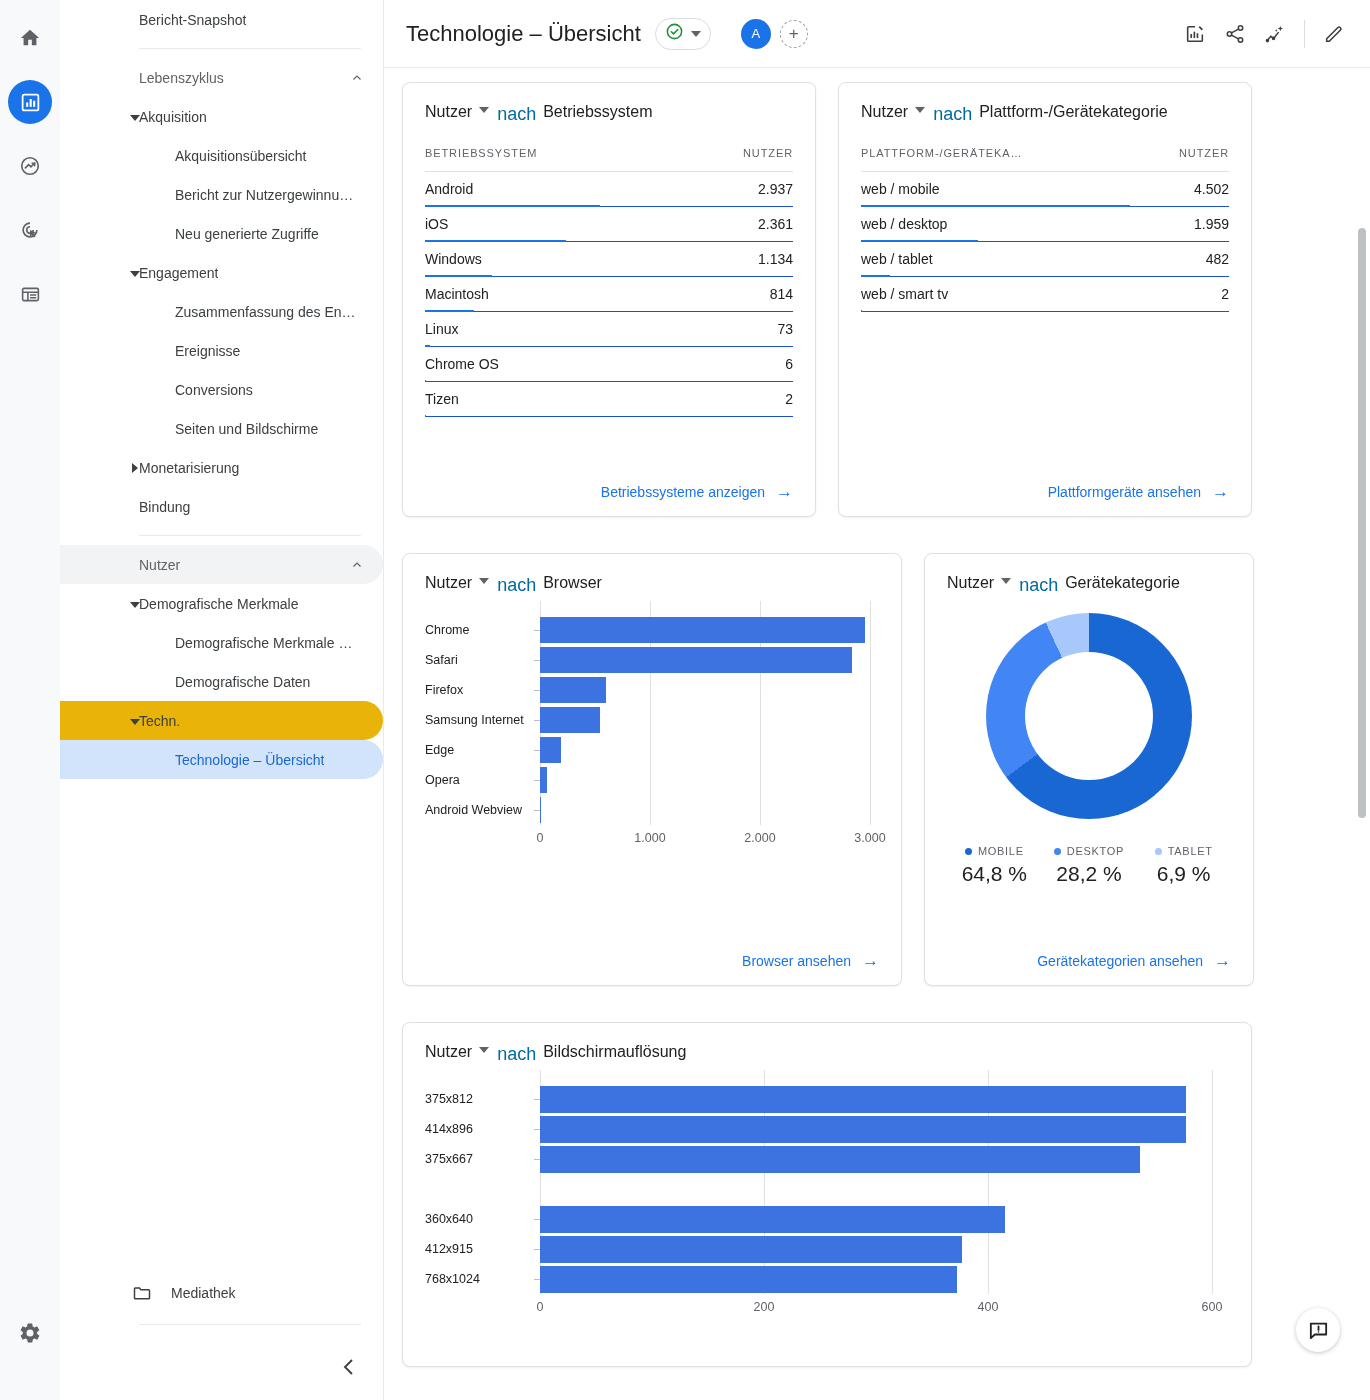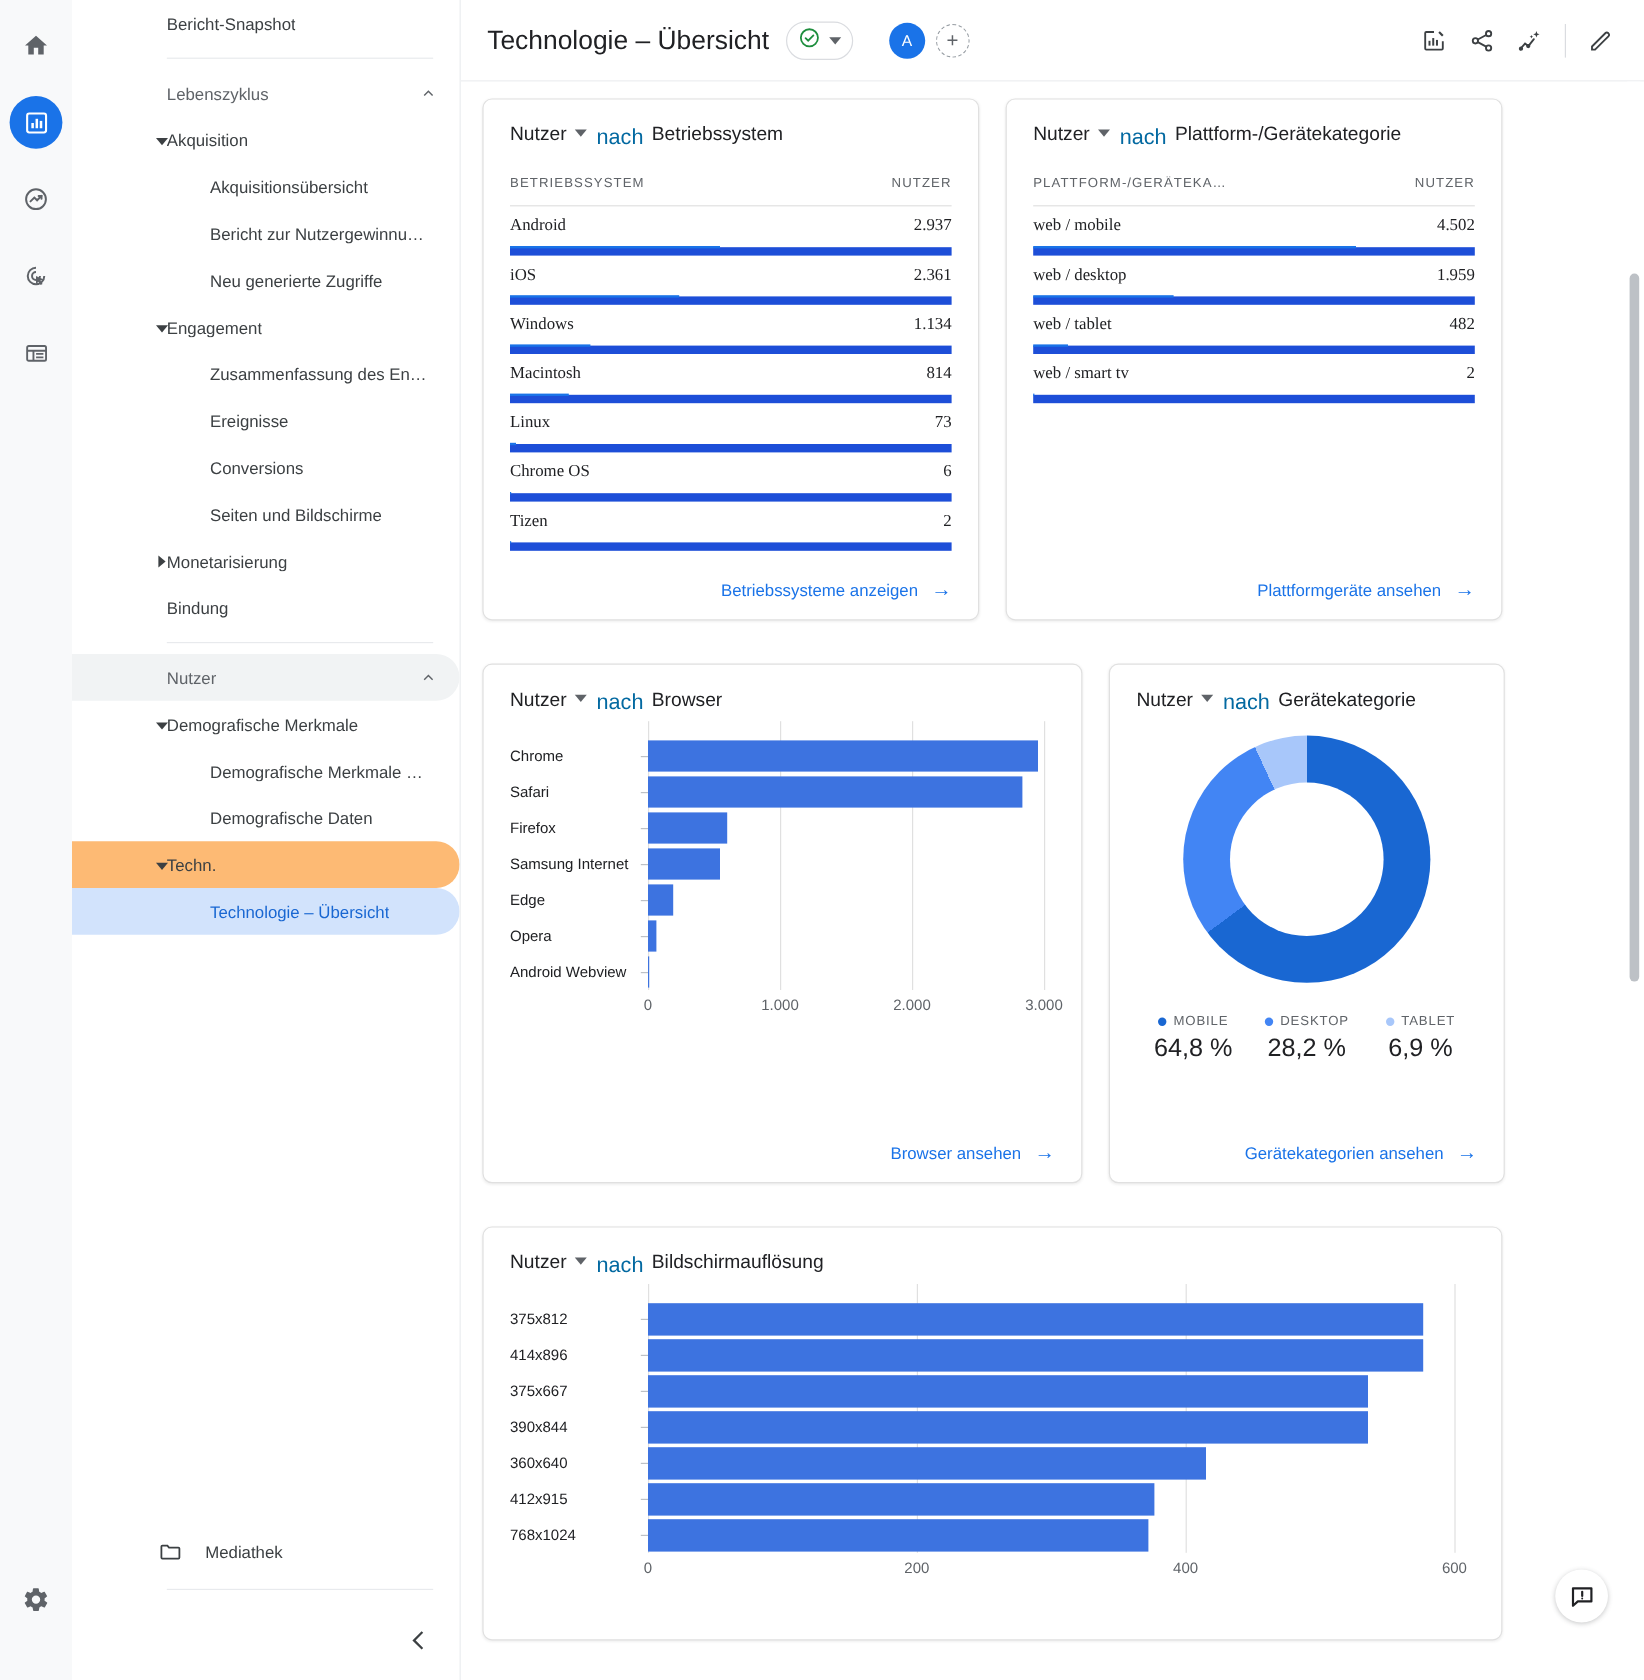--- a/index.html
+++ b/index.html
@@ -43,21 +43,21 @@
     color: #3c4043; cursor: pointer; position: relative;
     padding-right: 16px;
   }
   .nav-label { white-space: nowrap; overflow: hidden; text-overflow: ellipsis; }
   .lvl-top    { padding-left: 79px; }
   .lvl-group  { padding-left: 79px; color: #5f6368; }
   .lvl-parent { padding-left: 79px; }
   .lvl-child  { padding-left: 115px; }
   .nav-row.group-header { background: #f1f3f4; }
   .nav-row.selected { background: #d2e3fc; color: #1967d2; }
-  .nav-row.parent-selected { background: #fdba74; }
+  .nav-row.parent-selected { background: #eab308; }
   .caret-right, .caret-down {
     position: absolute; left: 70px; width: 0; height: 0;
   }
   .caret-down {
     border-left: 5px solid transparent; border-right: 5px solid transparent;
     border-top: 6px solid #3c4043; top: 18px; left: 70px;
   }
   .caret-right {
     border-top: 5px solid transparent; border-bottom: 5px solid transparent;
     border-left: 6px solid #3c4043; top: 15px; left: 72px;
@@ -143,21 +143,21 @@
   .dim-name { font-size: 16px; color: #202124; }
 
   
   .tbl { width: 100%; margin-top: 25px; }
   .tbl-head {
     display: flex; justify-content: space-between;
     font-size: 11px; letter-spacing: .9px; color: #5f6368;
     padding-bottom: 12px; border-bottom: 1px solid #e0e0e0;
   }
   .tbl-head .th-dim { overflow: hidden; text-overflow: ellipsis; white-space: nowrap; max-width: 250px; }
-  .tbl-row { position: relative; border-bottom: 7px solid #1d4ed8; font-family: Liberation Serif, serif; }
+  .tbl-row { position: relative; border-bottom: 1px solid #1d4ed8; }
   .tbl-row-inner {
     display: flex; justify-content: space-between; align-items: center;
     height: 34px; font-size: 14px; color: #202124;
   }
   .tbl-row .bar {
     position: absolute; left: 0; bottom: -1px; height: 2px; background: #1a73e8;
   }
   .card-link {
     position: absolute; right: 22px; bottom: 16px;
     color: #1a73e8; font-size: 14px; cursor: pointer;
@@ -683,25 +683,20 @@
               <div class="hbar-row" style="position: absolute; top: 30px; height: 30px; left: 0px; width: 100%;">
                 <div class="hbar-label" style="width: 115px;">414x896</div>
                 <div class="tickmark" style="left: 109px; top: 15px;"></div>
                 <div class="hbar-fill" style="left: 115px; top: 1.5px; height: 27px; width: 646.24px;"></div>
               </div>
               <div class="hbar-row" style="position: absolute; top: 60px; height: 30px; left: 0px; width: 100%;">
                 <div class="hbar-label" style="width: 115px;">375x667</div>
                 <div class="tickmark" style="left: 109px; top: 15px;"></div>
                 <div class="hbar-fill" style="left: 115px; top: 1.5px; height: 27px; width: 600.32px;"></div>
               </div>
-              <div class="hbar-row" style="position: absolute; top: 90px; height: 30px; left: 0px; width: 100%;">
-                <div class="hbar-label" style="width: 115px;">390x844</div>
-                <div class="tickmark" style="left: 109px; top: 15px;"></div>
-                <div class="hbar-fill" style="left: 115px; top: 1.5px; height: 27px; width: 600.32px;"></div>
-              </div>
               <div class="hbar-row" style="position: absolute; top: 120px; height: 30px; left: 0px; width: 100%;">
                 <div class="hbar-label" style="width: 115px;">360x640</div>
                 <div class="tickmark" style="left: 109px; top: 15px;"></div>
                 <div class="hbar-fill" style="left: 115px; top: 1.5px; height: 27px; width: 464.8px;"></div>
               </div>
               <div class="hbar-row" style="position: absolute; top: 150px; height: 30px; left: 0px; width: 100%;">
                 <div class="hbar-label" style="width: 115px;">412x915</div>
                 <div class="tickmark" style="left: 109px; top: 15px;"></div>
                 <div class="hbar-fill" style="left: 115px; top: 1.5px; height: 27px; width: 422.24px;"></div>
               </div>

